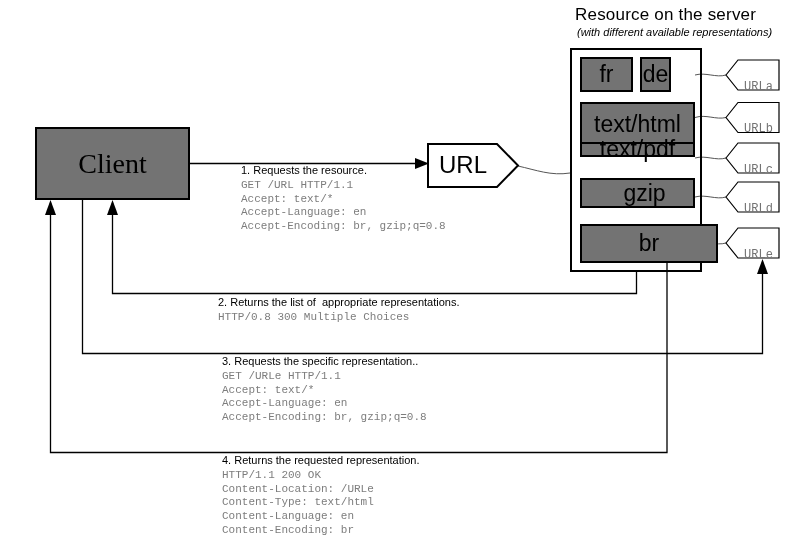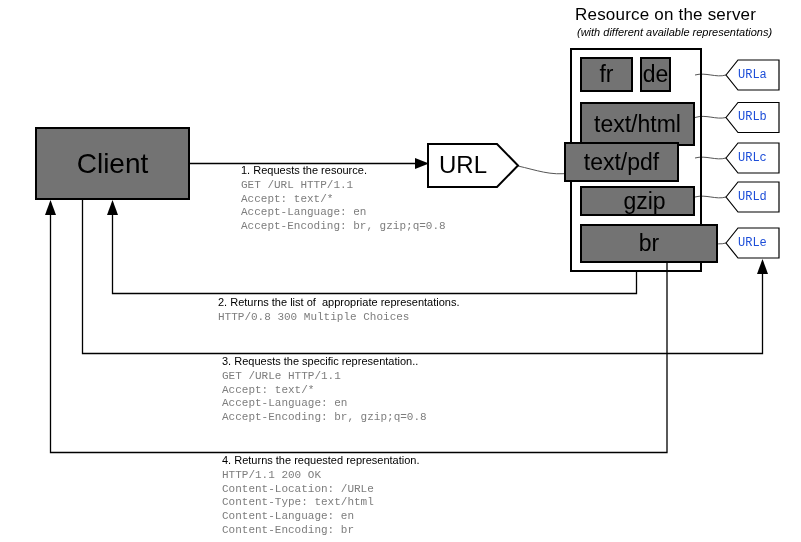--- a/index.html
+++ b/index.html
@@ -16,41 +16,41 @@
 
   .box {
     position: absolute;
     background: #737373;
     border: 2px solid #000;
     box-sizing: border-box;
     display: flex;
     align-items: center;
     justify-content: center;
   }
-  .client-box { left: 35px; top: 127px; width: 155px; height: 73px; font-size: 28px; }
+  .client-box { left: 35px; top: 127px; width: 155px; height: 73px; font-size: 28px; font-family: Liberation Serif, serif; }
   .server-outer { left: 570px; top: 48px; width: 132px; height: 224px; background: transparent; }
   .rep { font-size: 23px; }
   .rep-fr   { left: 580px; top: 57px;  width: 53px;  height: 35px; }
   .rep-de   { left: 640px; top: 57px;  width: 31px;  height: 35px; }
   .rep-html { left: 580px; top: 102px; width: 115px; height: 44px; }
-  .rep-pdf  { left: 564px; top: 142px; width: 115px; height: 40px; }
-  .rep-gzip { left: 580px; top: 186px; width: 115px; height: 30px; padding-left: 14px; }
+  .rep-pdf  { left: 580px; top: 142px; width: 115px; height: 15px; }
+  .rep-gzip { left: 580px; top: 178px; width: 115px; height: 30px; padding-left: 14px; }
   .rep-br   { left: 580px; top: 224px; width: 138px; height: 39px; }
 
   .hdr-title { position: absolute; left: 575px; top: 5px; font-size: 17px; letter-spacing: 0.2px; }
   .hdr-sub   { position: absolute; left: 577px; top: 26px; font-size: 11px; font-style: italic; }
 
   .url-label {
     position: absolute; left: 430px; top: 151px; width: 66px;
     text-align: center; font-size: 24px;
   }
   .tag-label {
-    position: absolute; left: 738px; width: 41px; 
+    position: absolute; left: 738px; width: 41px; text-align: center;
     font-family: "Liberation Mono", "DejaVu Sans Mono", monospace;
-    font-size: 12px; color: #1d4ed8;
+    font-size: 12px; color: #737373; margin-top: 12px;
   }
   .tag-a { top: 68px; }
   .tag-b { top: 110px; }
   .tag-c { top: 151px; }
   .tag-d { top: 190px; }
   .tag-e { top: 236px; }
 
   .step { position: absolute; }
   .step-1 { left: 218px; top: 163px; margin-left: 23px; }
   .step-2 { left: 218px; top: 295px; }

